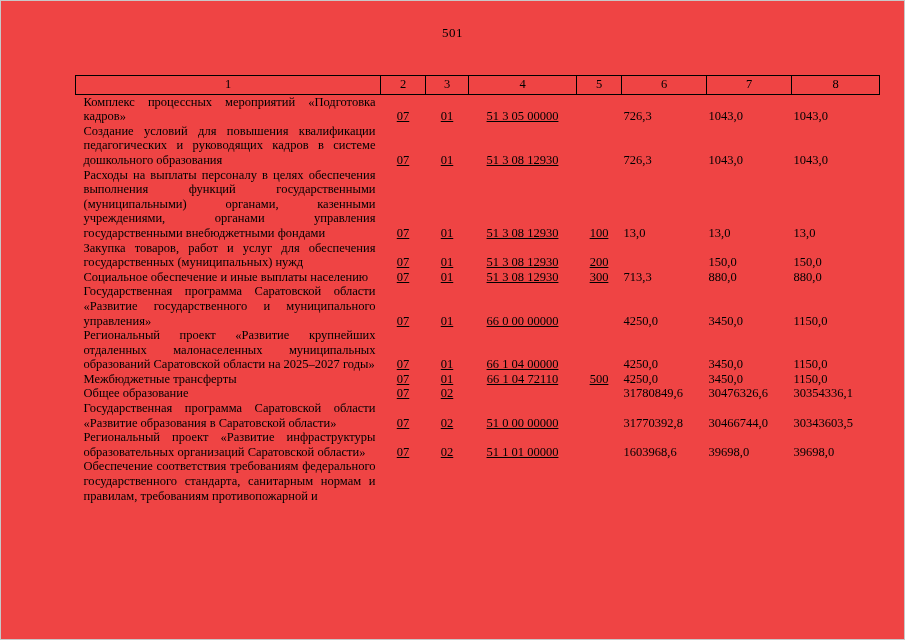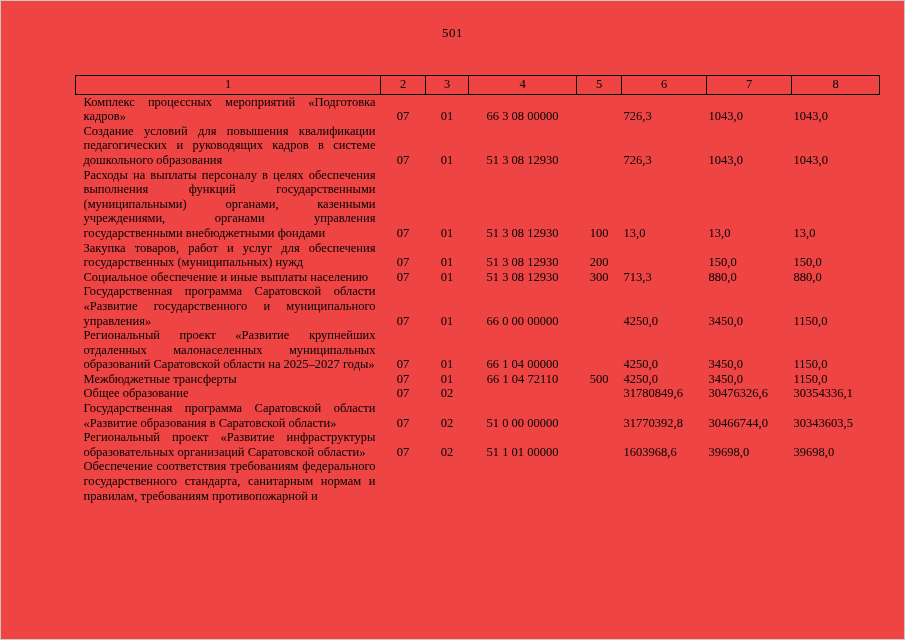--- a/index.html
+++ b/index.html
@@ -56,21 +56,21 @@
     vertical-align: bottom;
     padding: 0 2px;
     overflow: hidden;
   }
   td.col1 {
     text-align: justify;
     padding-left: 8px;
     padding-right: 5px;
     hyphens: auto;
   }
-  td.col2, td.col3, td.col4, td.col5 { text-align: center; }
+  td.col2, td.col3, td.col4, td.col5 { text-align: center; text-decoration: underline; }
   td.col6, td.col7, td.col8 {
     text-align: left;
     padding-right: 10px;
     white-space: nowrap;
   }
 </style>
 </head>
 <body>
 
 <div class="page" lang="ru">
@@ -98,21 +98,21 @@
         <th>6</th>
         <th>7</th>
         <th>8</th>
       </tr>
     </thead>
     <tbody>
         <tr>
           <td class="col1">Комплекс процессных мероприятий «Подготовка кадров»</td>
           <td class="col2">07</td>
           <td class="col3">01</td>
-          <td class="col4">66 3 08 00000</td>
+          <td class="col4">51 3 05 00000</td>
           <td class="col5"></td>
           <td class="col6">726,3</td>
           <td class="col7">1043,0</td>
           <td class="col8">1043,0</td>
         </tr>
         <tr>
           <td class="col1">Создание условий для повышения квалификации педагогических и руководящих кадров в системе дошкольного образования</td>
           <td class="col2">07</td>
           <td class="col3">01</td>
           <td class="col4">51 3 08 12930</td>

